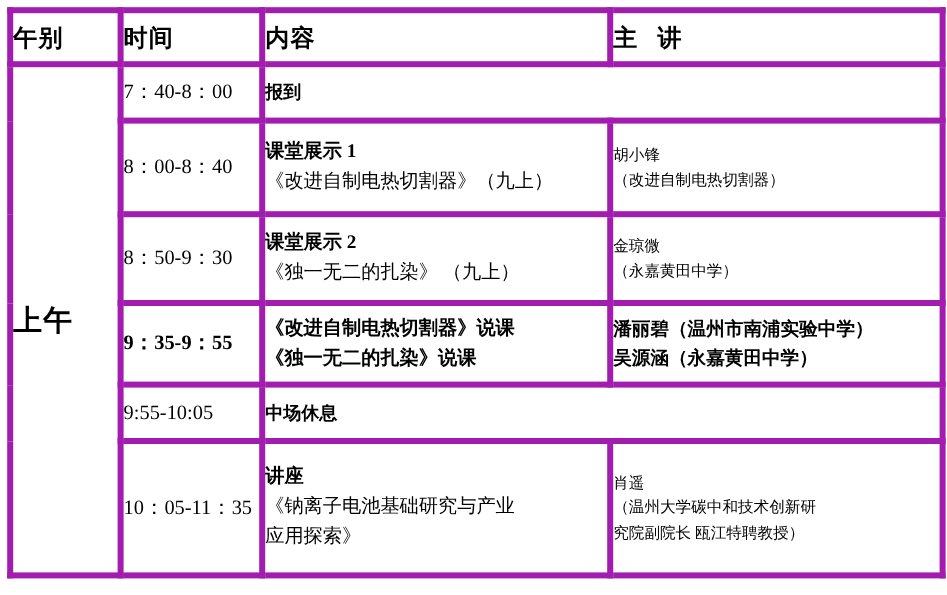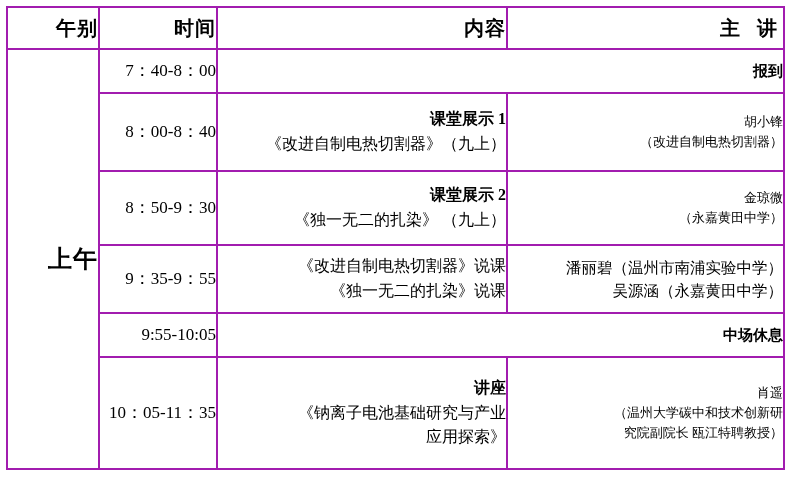--- a/index.html
+++ b/index.html
@@ -20,24 +20,24 @@
     position: relative;
     box-sizing: border-box;
     padding: 6px 6px 4px 6px;
   }
   table.schedule {
     border-collapse: collapse;
     width: 777px;
     table-layout: fixed;
   }
   table.schedule td, table.schedule th {
-    border: 2px solid #a21caf;
+    border: 5px solid #a21caf;
     padding: 0;
     vertical-align: middle;
-    text-align: right;
+    text-align: left;
   }
   .hdr-cell {
     height: 40px;
     font-size: 20px;
     font-weight: bold;
     letter-spacing: 1px;
   }
   .hdr-wide {
     letter-spacing: 6px;
   }
@@ -84,21 +84,21 @@
     display: block;
   }
   .speaker-cell.tight {
     font-size: 15.5px;
     line-height: 1.5;
     margin-left: 16px;
   }
   .row-h-report { height: 36px; }
   .row-h-a { height: 78px; }
   .row-h-b { height: 74px; }
-  .row-h-c { height: 68px; }
+  .row-h-c { height: 68px; font-weight: bold; }
   .row-h-break { height: 42px; border-radius: 16px; }
   .row-h-d { height: 112px; }
 </style>
 </head>
 <body>
 
 <div class="sheet">
   <table class="schedule">
     <colgroup>
       <col class="col-1">

